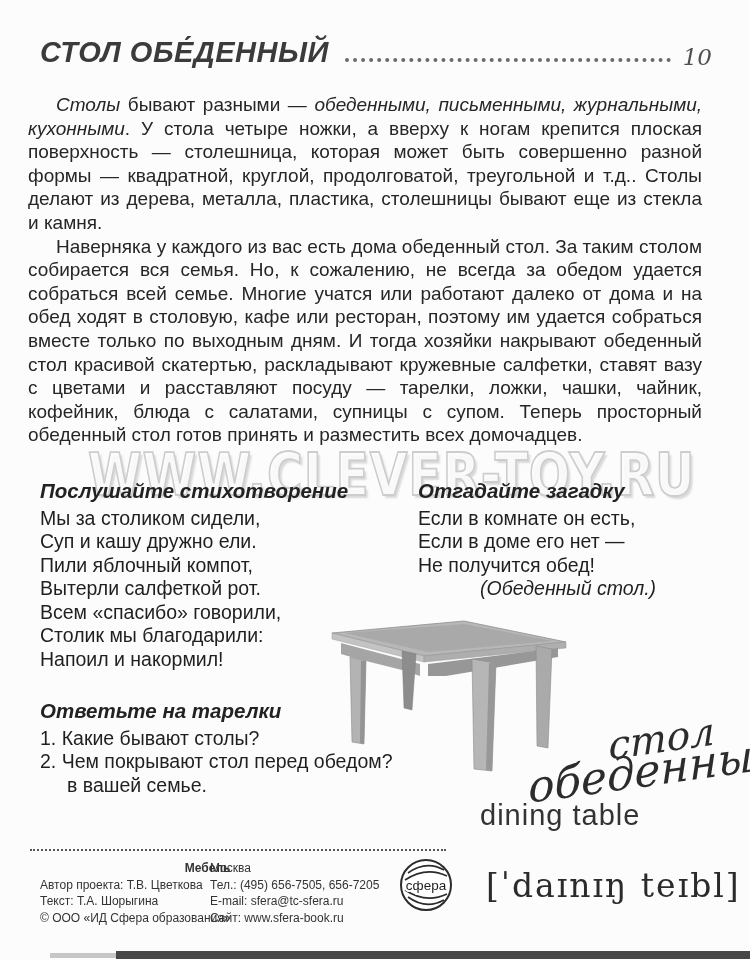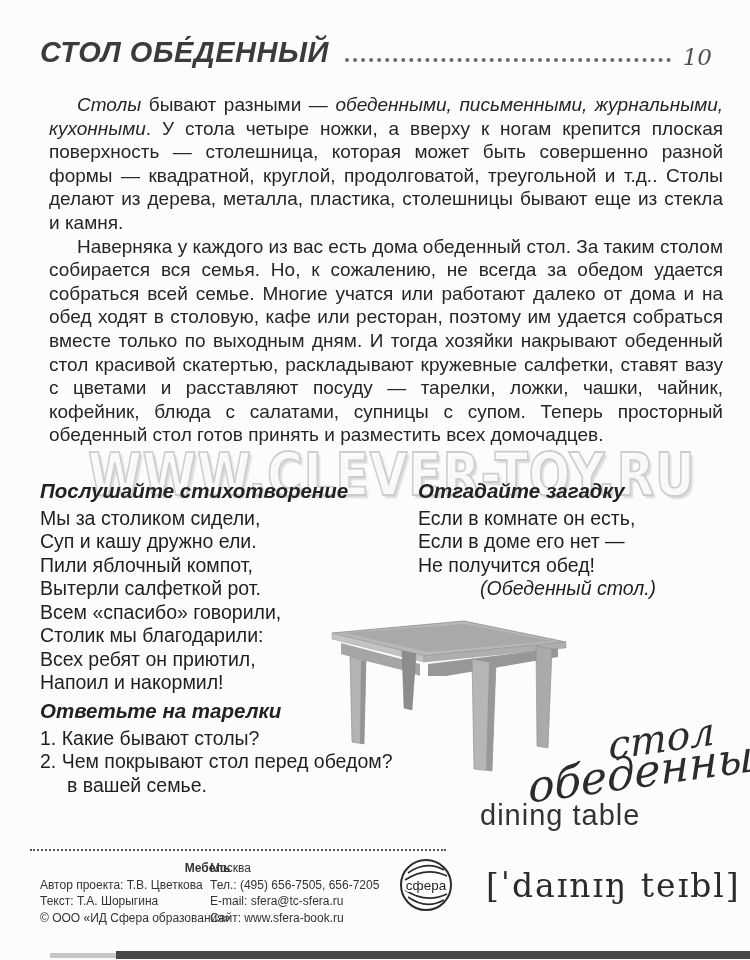--- a/index.html
+++ b/index.html
@@ -20,21 +20,21 @@
   .leader{
     flex:1;height:0;border-bottom:4px dotted #6b6b6b;
     margin:0 12px 7px 16px;
   }
   .pageno{
     font-size:23px;font-style:italic;color:#4f4f4f;
     font-family:"DejaVu Serif",serif;line-height:1;
   }
   
   .bodytext{
-    position:absolute;left:49px;top:93px;width:674px;z-index:2;
+    position:absolute;left:28px;top:93px;width:674px;z-index:2;
     font-size:19px;line-height:23.6px;text-align:justify;color:#262626;
   }
   .bodytext p{margin:0;text-indent:28px;}
   
   .watermark{
     position:absolute;left:88px;top:441px;z-index:1;white-space:nowrap;
     font-family:"DejaVu Sans",sans-serif;font-weight:700;font-size:58px;
     color:rgba(252,252,252,.9);
     -webkit-text-stroke:1.8px #cdcdcd;
     text-shadow:3px 3px 2px rgba(175,175,175,.45);
@@ -101,21 +101,20 @@
   <div class="watermark">WWW.CLEVER-TOY.RU</div>
 
   <section class="col poem">
     <h3>Послушайте стихотворение</h3>
     <div>Мы за столиком сидели,</div>
     <div>Суп и кашу дружно ели.</div>
     <div>Пили яблочный компот,</div>
     <div>Вытерли салфеткой рот.</div>
     <div>Всем «спасибо» говорили,</div>
     <div>Столик мы благодарили:</div>
-    <div>Всех ребят он приютил,</div>
     <div>Напоил и накормил!</div>
   </section>
 
   <section class="col riddle">
     <h3>Отгадайте загадку</h3>
     <div>Если в комнате он есть,</div>
     <div>Если в доме его нет —</div>
     <div>Не получится обед!</div>
     <div class="answer">(Обеденный стол.)</div>
   </section>

